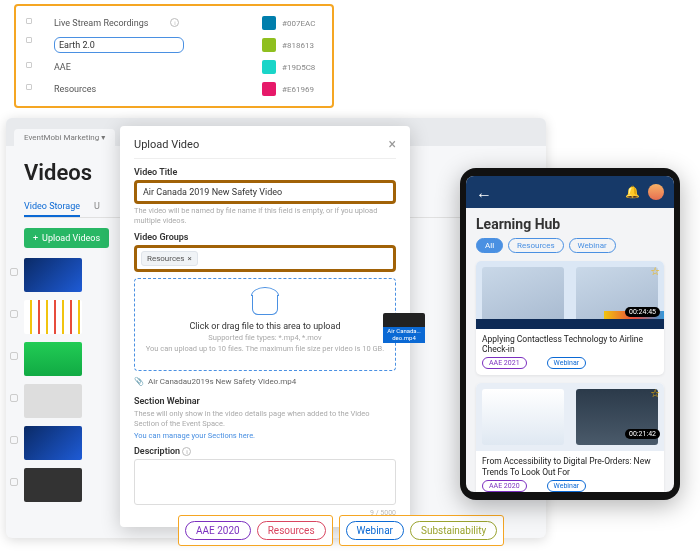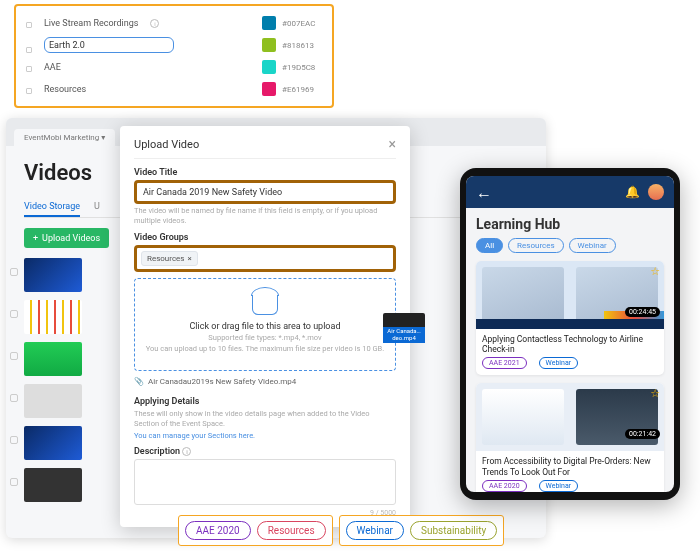--- a/index.html
+++ b/index.html
@@ -1,21 +1,21 @@
 <!DOCTYPE html>
 <html><head>
 <meta charset="utf-8">
 <style>
 *{box-sizing:border-box;margin:0;padding:0;font-family:-apple-system,BlinkMacSystemFont,"Segoe UI",Roboto,sans-serif}
 body{width:700px;height:560px;background:#fff;position:relative;overflow:hidden}
 
 
 .tag-panel{position:absolute;left:14px;top:4px;width:320px;background:#fff;border:2px solid #f5a623;border-radius:4px;padding:6px 10px;font-size:9px;color:#555;z-index:50}
 .tag-row{display:flex;align-items:center;justify-content:space-between;height:22px;gap:8px}
-.tag-left{display:flex;align-items:flex-end;gap:12px;flex:1}
+.tag-left{display:flex;align-items:flex-start;gap:22px;flex:1}
 .tag-handle{width:6px;height:6px;border:1px solid #ccc;border-radius:1px}
 .tag-info{width:9px;height:9px;border:1px solid #bbb;border-radius:50%;display:inline-flex;align-items:center;justify-content:center;font-size:6px;color:#bbb}
 .tag-input{border:1px solid #4a90e2;border-radius:6px;padding:2px 4px;font-size:9px;color:#333;width:130px}
 .tag-right{display:flex;align-items:center;gap:6px}
 .swatch{width:14px;height:14px;border-radius:2px}
 .hex{font-size:8px;color:#888;width:40px}
 
 
 .browser{position:absolute;left:6px;top:118px;width:540px;height:420px;background:#f6f7f9;border-radius:6px;box-shadow:0 2px 12px rgba(0,0,0,0.15);overflow:hidden}
 .browser-top{height:28px;background:#e8eaed;display:flex;align-items:flex-end;padding:0 8px;font-size:8px;color:#777}
@@ -63,21 +63,21 @@
 .pill{border:1px solid #4a90e2;color:#4a90e2;border-radius:10px;padding:2px 8px;font-size:8px;cursor:pointer}
 .pill.solid{background:#4a90e2;color:#fff}
 .card{background:#fff;border-radius:5px;box-shadow:0 1px 3px rgba(0,0,0,0.08);margin-bottom:8px;overflow:hidden;position:relative}
 .vframe{height:68px;background:#dbe7f5;position:relative;display:flex}
 .vperson{flex:1;background:linear-gradient(160deg,#c9d8e8,#a8bad0);margin:6px;border-radius:3px}
 .vstripe{position:absolute;right:0;bottom:0;width:60px;height:18px;background:linear-gradient(90deg,#f1c40f,#e74c3c,#3498db)}
 .vfoot{position:absolute;left:0;right:0;bottom:0;height:10px;background:#0d2a55}
 .star{position:absolute;right:4px;top:4px;color:#f7b500;font-size:11px}
 .runtime{position:absolute;right:4px;bottom:12px;background:#000;color:#fff;font-size:7px;padding:1px 4px;border-radius:6px}
 .ctitle{font-size:8.5px;color:#222;padding:5px 6px 3px;line-height:1.2}
-.ctags{display:flex;gap:12px;padding:0 6px 6px}
+.ctags{display:flex;gap:20px;padding:0 6px 6px}
 .ctag{border:1px solid;border-radius:8px;padding:1px 6px;font-size:7px}
 .ctag.purple{color:#7b2fbf;border-color:#7b2fbf}
 .ctag.blue{color:#0b69d4;border-color:#0b69d4}
 
 
 .chips{position:absolute;left:178px;bottom:14px;display:flex;gap:6px;z-index:55}
 .chipgroup{border:1.5px solid #f5a623;border-radius:3px;padding:5px 6px;display:flex;gap:6px;background:#fff}
 .chip{border:1px solid;border-radius:10px;padding:3px 10px;font-size:10px}
 .chip.purple{color:#7b2fbf;border-color:#7b2fbf}
 .chip.red{color:#d9455f;border-color:#d9455f}
@@ -199,21 +199,21 @@
     <div class="dz-file">
       <div class="dz-file-label">Air Canada…deo.mp4</div>
     </div>
   </div>
 
   <div class="attach">
     <span class="clip">📎</span>
     <span>Air Canadau2019s New Safety Video.mp4</span>
   </div>
 
-  <div class="mlabel" style="margin-top:10px">Applying Details</div>
+  <div class="mlabel" style="margin-top:10px">Section Webinar</div>
   <div class="mhint">These will only show in the video details page when added to the Video Section of the Event Space.</div>
   <div class="mhint" style="color:#4a90e2;cursor:pointer">You can manage your Sections here.</div>
 
   <div class="mlabel"><span>Description</span> <span class="tag-info">i</span></div>
   <textarea class="mtextarea" style=""></textarea>
   <div class="counter">9 / 5000</div>
 </div>
 
 <div class="tablet">
   <div class="screen">

